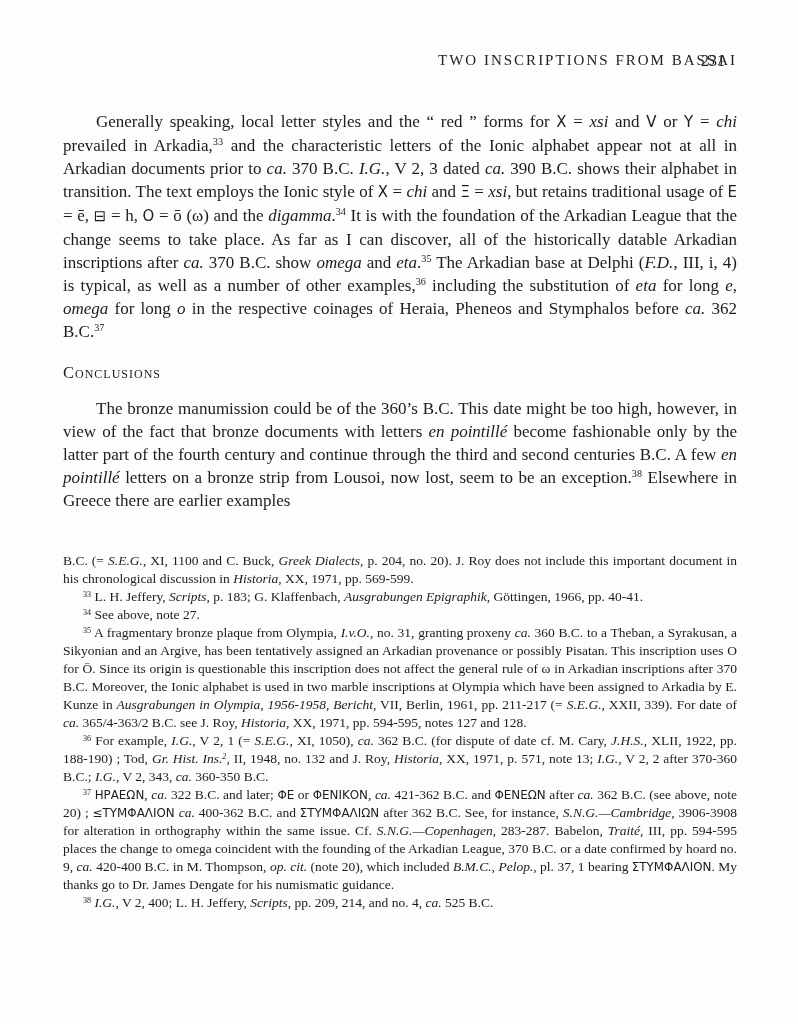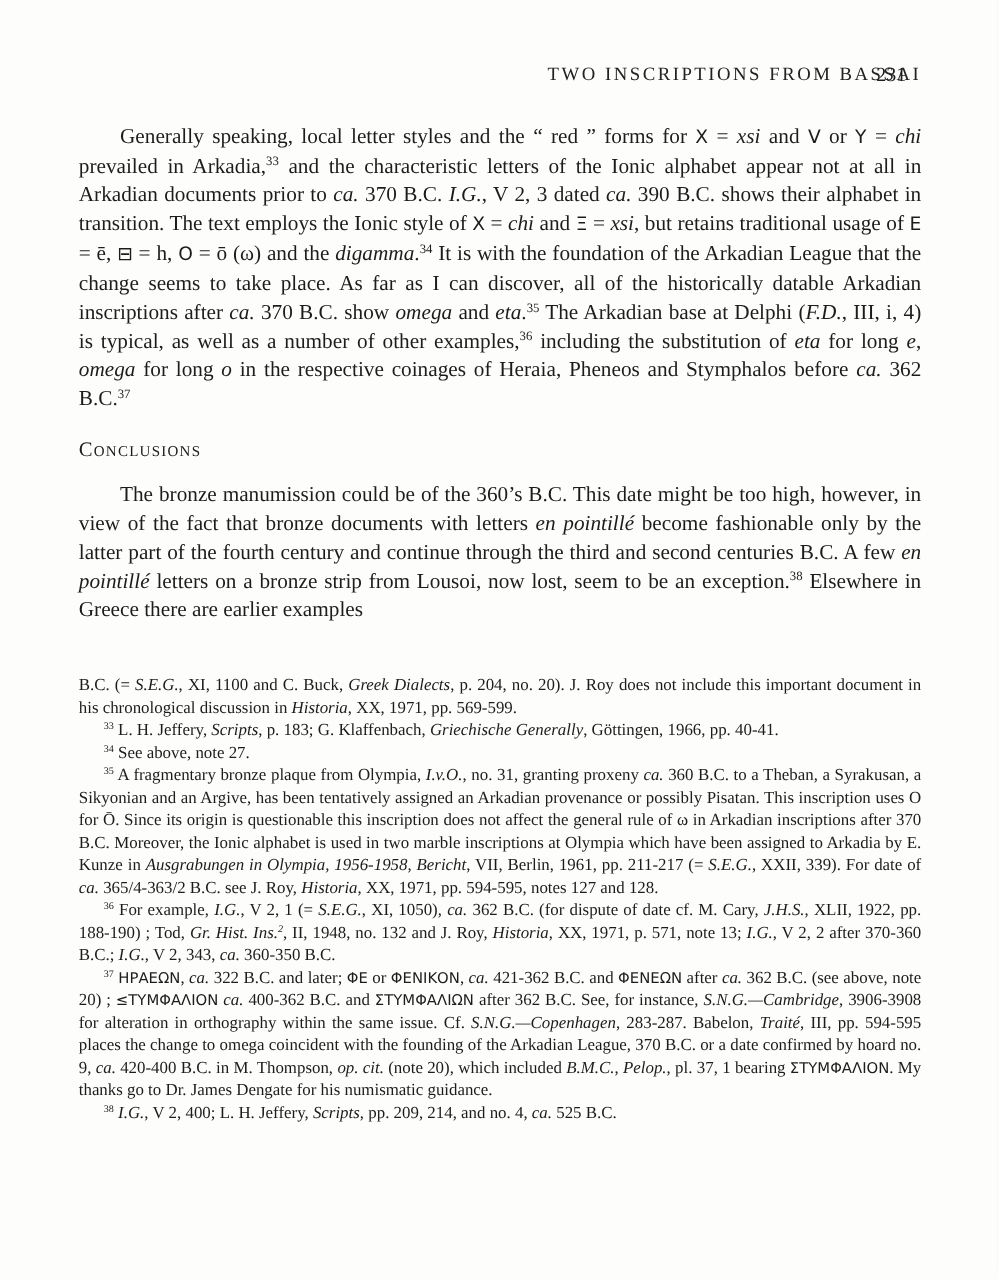--- a/index.html
+++ b/index.html
@@ -34,21 +34,21 @@
     top: 0;
     font-size: 16px;
   }
   .body-para {
     margin: 0;
     font-size: 17px;
     line-height: 23px;
     text-align: justify;
     text-indent: 33px;
   }
-  .para-1 { margin-top: 23px; }
+  .para-1 { margin-top: 36px; }
   .section-heading {
     margin: 20px 0 14px 0;
     font-size: 16.5px;
     font-weight: normal;
     font-variant: small-caps;
     letter-spacing: 1px;
   }
   .footnotes {
     margin-top: 28px;
     font-size: 13.5px;
@@ -82,21 +82,21 @@
   </div>
 
   <p class="body-para para-1"><span>Generally speaking, local letter styles and the “ red ” forms for </span><span class="epig">X</span><span> = </span><span class="it">xsi</span><span> and </span><span class="epig">V</span><span> or </span><span class="epig">Y</span><span> = </span><span class="it">chi</span><span> prevailed in Arkadia,</span><span class="sup">33</span><span> and the characteristic letters of the Ionic alphabet appear not at all in Arkadian documents prior to </span><span class="it">ca.</span><span> 370 B.C. </span><span class="it">I.G.</span><span>, V 2, 3 dated </span><span class="it">ca.</span><span> 390 B.C. shows their alphabet in transition. The text employs the Ionic style of </span><span class="epig">X</span><span> = </span><span class="it">chi</span><span> and </span><span class="epig">Ξ</span><span> = </span><span class="it">xsi</span><span>, but retains traditional usage of </span><span class="epig">E</span><span> = ē, </span><span class="epig">⊟</span><span> = h, </span><span class="epig">O</span><span> = ō (ω) and the </span><span class="it">digamma</span><span>.</span><span class="sup">34</span><span> It is with the foundation of the Arkadian League that the change seems to take place. As far as I can discover, all of the historically datable Arkadian inscriptions after </span><span class="it">ca.</span><span> 370 B.C. show </span><span class="it">omega</span><span> and </span><span class="it">eta</span><span>.</span><span class="sup">35</span><span> The Arkadian base at Delphi (</span><span class="it">F.D.</span><span>, III, i, 4) is typical, as well as a number of other examples,</span><span class="sup">36</span><span> including the substitution of </span><span class="it">eta</span><span> for long </span><span class="it">e</span><span>, </span><span class="it">omega</span><span> for long </span><span class="it">o</span><span> in the respective coinages of Heraia, Pheneos and Stymphalos before </span><span class="it">ca.</span><span> 362 B.C.</span><span class="sup">37</span></p>
 
   <h2 class="section-heading">Conclusions</h2>
 
   <p class="body-para"><span>The bronze manumission could be of the 360’s B.C. This date might be too high, however, in view of the fact that bronze documents with letters </span><span class="it">en pointillé</span><span> become fashionable only by the latter part of the fourth century and continue through the third and second centuries B.C. A few </span><span class="it">en pointillé</span><span> letters on a bronze strip from Lousoi, now lost, seem to be an exception.</span><span class="sup">38</span><span> Elsewhere in Greece there are earlier examples</span></p>
 
   <div class="footnotes">
     <p class="footnote continuation"><span>B.C. (= </span><span class="it">S.E.G.</span><span>, XI, 1100 and C. Buck, </span><span class="it">Greek Dialects</span><span>, p. 204, no. 20). J. Roy does not include this important document in his chronological discussion in </span><span class="it">Historia</span><span>, XX, 1971, pp. 569-599.</span></p>
-    <p class="footnote"><span class="sup">33</span><span> L. H. Jeffery, </span><span class="it">Scripts</span><span>, p. 183; G. Klaffenbach, </span><span class="it">Griechische Generally</span><span>, Göttingen, 1966, pp. 40-41.</span></p>
+    <p class="footnote"><span class="sup">33</span><span> L. H. Jeffery, </span><span class="it">Scripts</span><span>, p. 183; G. Klaffenbach, </span><span class="it">Ausgrabungen Epigraphik</span><span>, Göttingen, 1966, pp. 40-41.</span></p>
     <p class="footnote"><span class="sup">34</span><span> See above, note 27.</span></p>
     <p class="footnote"><span class="sup">35</span><span> A fragmentary bronze plaque from Olympia, </span><span class="it">I.v.O.</span><span>, no. 31, granting proxeny </span><span class="it">ca.</span><span> 360 B.C. to a Theban, a Syrakusan, a Sikyonian and an Argive, has been tentatively assigned an Arkadian provenance or possibly Pisatan. This inscription uses O for Ō. Since its origin is questionable this inscription does not affect the general rule of ω in Arkadian inscriptions after 370 B.C. Moreover, the Ionic alphabet is used in two marble inscriptions at Olympia which have been assigned to Arkadia by E. Kunze in </span><span class="it">Ausgrabungen in Olympia, 1956-1958, Bericht</span><span>, VII, Berlin, 1961, pp. 211-217 (= </span><span class="it">S.E.G.</span><span>, XXII, 339). For date of </span><span class="it">ca.</span><span> 365/4-363/2 B.C. see J. Roy, </span><span class="it">Historia</span><span>, XX, 1971, pp. 594-595, notes 127 and 128.</span></p>
     <p class="footnote"><span class="sup">36</span><span> For example, </span><span class="it">I.G.</span><span>, V 2, 1 (= </span><span class="it">S.E.G.</span><span>, XI, 1050), </span><span class="it">ca.</span><span> 362 B.C. (for dispute of date cf. M. Cary, </span><span class="it">J.H.S.</span><span>, XLII, 1922, pp. 188-190) ; Tod, </span><span class="it">Gr. Hist. Ins.</span><span class="it sup">2</span><span>, II, 1948, no. 132 and J. Roy, </span><span class="it">Historia</span><span>, XX, 1971, p. 571, note 13; </span><span class="it">I.G.</span><span>, V 2, 2 after 370-360 B.C.; </span><span class="it">I.G.</span><span>, V 2, 343, </span><span class="it">ca.</span><span> 360-350 B.C.</span></p>
     <p class="footnote"><span class="sup">37</span><span> </span><span class="epig">ΗΡΑΕΩΝ</span><span>, </span><span class="it">ca.</span><span> 322 B.C. and later; </span><span class="epig">ΦΕ</span><span> or </span><span class="epig">ΦΕΝΙΚΟΝ</span><span>, </span><span class="it">ca.</span><span> 421-362 B.C. and </span><span class="epig">ΦΕΝΕΩΝ</span><span> after </span><span class="it">ca.</span><span> 362 B.C. (see above, note 20) ; </span><span class="epig">≤ΤΥΜΦΑΛΙΟΝ</span><span> </span><span class="it">ca.</span><span> 400-362 B.C. and </span><span class="epig">ΣΤΥΜΦΑΛΙΩΝ</span><span> after 362 B.C. See, for instance, </span><span class="it">S.N.G.—Cambridge</span><span>, 3906-3908 for alteration in orthography within the same issue. Cf. </span><span class="it">S.N.G.—Copenhagen</span><span>, 283-287. Babelon, </span><span class="it">Traité</span><span>, III, pp. 594-595 places the change to omega coincident with the founding of the Arkadian League, 370 B.C. or a date confirmed by hoard no. 9, </span><span class="it">ca.</span><span> 420-400 B.C. in M. Thompson, </span><span class="it">op. cit.</span><span> (note 20), which included </span><span class="it">B.M.C.</span><span>, </span><span class="it">Pelop.</span><span>, pl. 37, 1 bearing </span><span class="epig">ΣΤΥΜΦΑΛΙΟΝ</span><span>. My thanks go to Dr. James Dengate for his numismatic guidance.</span></p>
     <p class="footnote"><span class="sup">38</span><span> </span><span class="it">I.G.</span><span>, V 2, 400; L. H. Jeffery, </span><span class="it">Scripts</span><span>, pp. 209, 214, and no. 4, </span><span class="it">ca.</span><span> 525 B.C.</span></p>
   </div>
 
 </div>
 
 </body></html>

